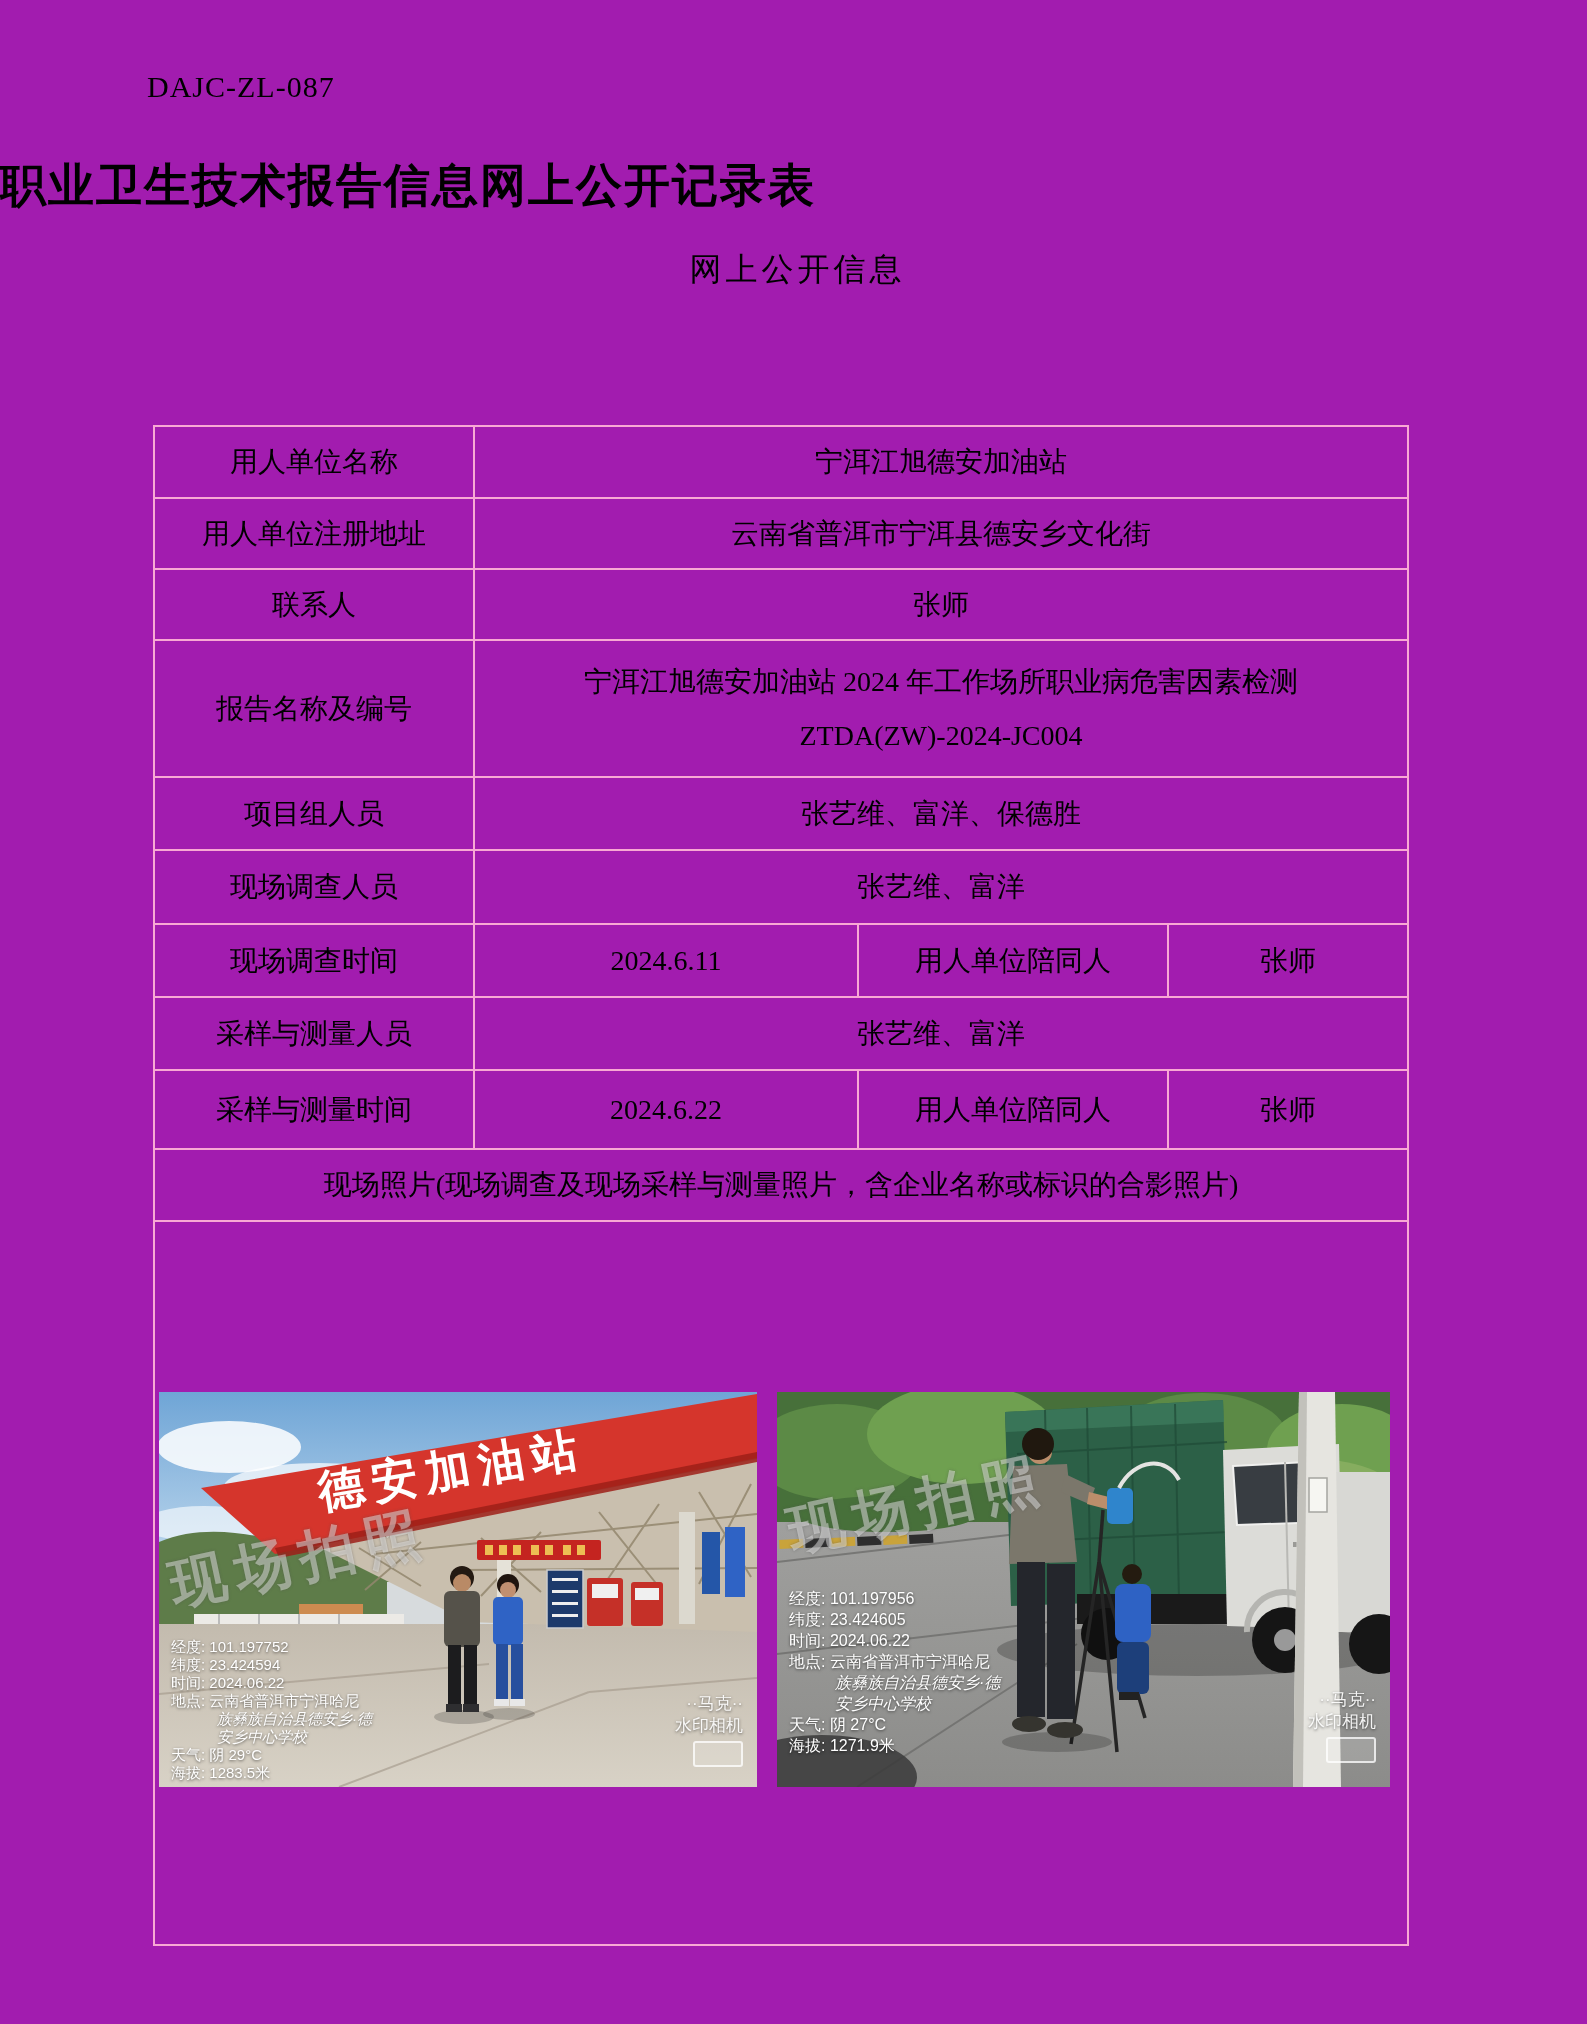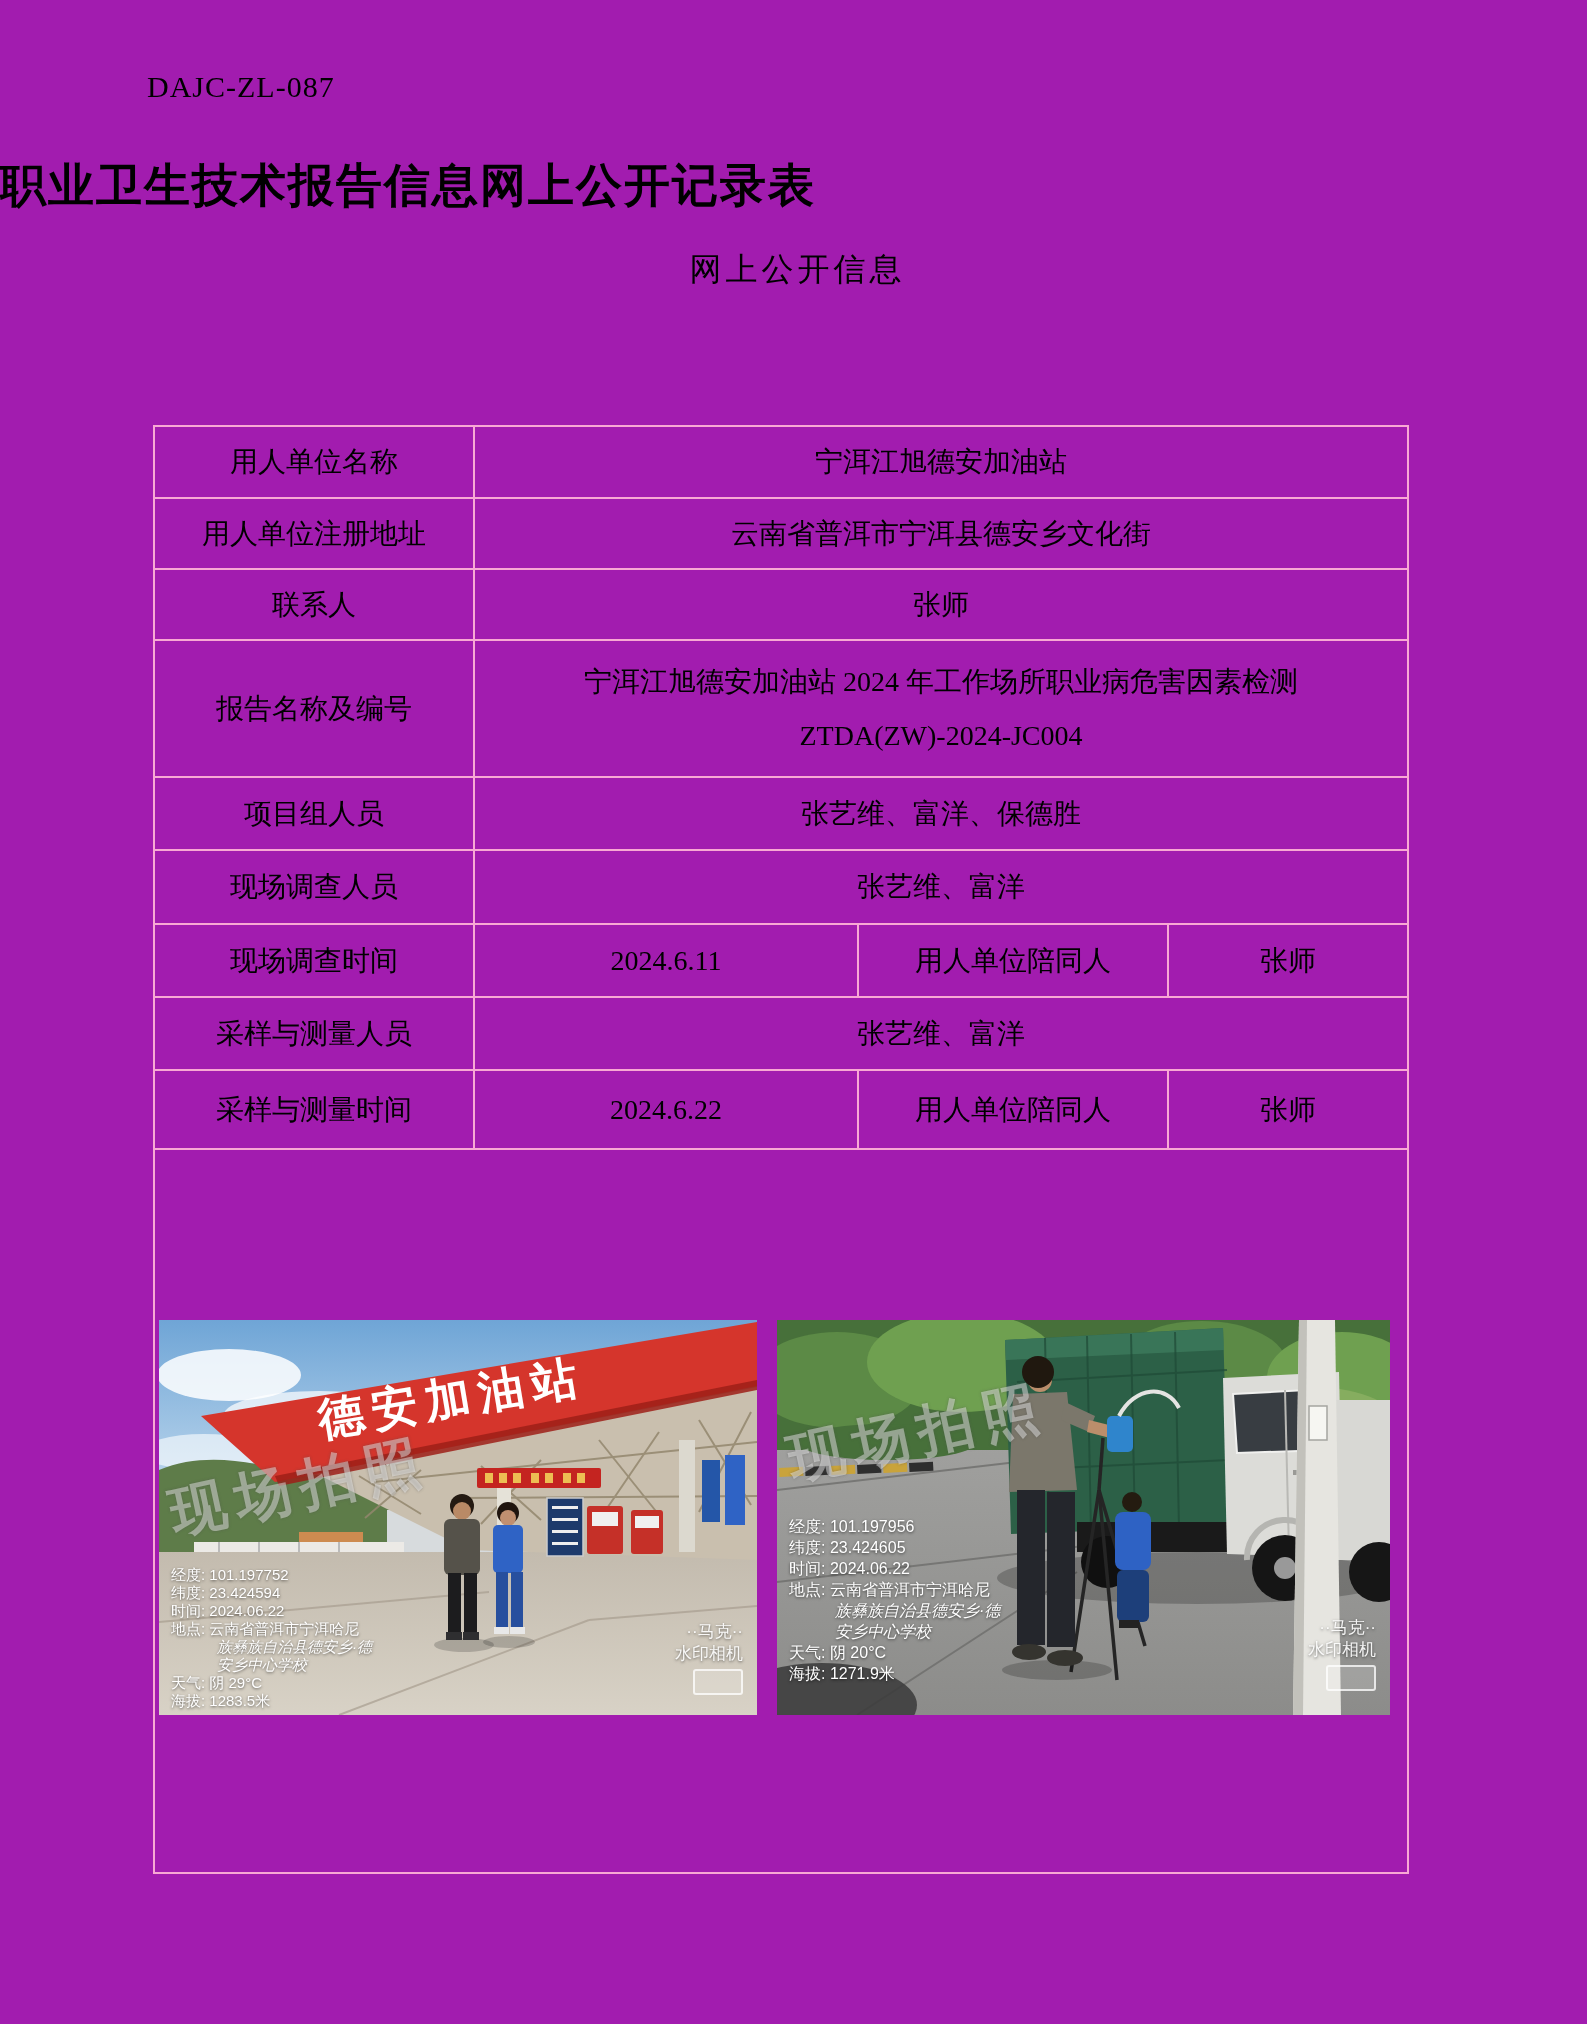--- a/index.html
+++ b/index.html
@@ -142,20 +142,23 @@
     </tr>
     <tr>
       <td class="h71">采样与测量人员</td>
       <td class="h71" colspan="3">张艺维、富洋</td>
     </tr>
     <tr>
       <td class="h77">采样与测量时间</td>
       <td class="h77">2024.6.22</td>
       <td class="h77">用人单位陪同人</td>
       <td class="h77">张师</td>
+    </tr>
+    <tr>
+      <td class="caption-cell" colspan="4">现场照片(现场调查及现场采样与测量照片，含企业名称或标识的合影照片)</td>
     </tr>
     <tr>
       <td class="photos-cell" colspan="4">
         <div class="photo-strip">
 
           <div class="photo photo-left" style="width:598px;height:395px;">
             <svg viewBox="0 0 598 395" width="598" height="395" preserveAspectRatio="none">
               <defs>
                 <linearGradient id="skyL" x1="0" y1="0" x2="0" y2="1">
                   <stop offset="0" stop-color="#6fa5d6"></stop>
@@ -376,21 +379,21 @@
               </g>
             </svg>
             <div class="wm-diag">现场拍照</div>
             <div class="wm-meta">
               <div>经度: 101.197956</div>
               <div>纬度: 23.424605</div>
               <div>时间: 2024.06.22</div>
               <div>地点: 云南省普洱市宁洱哈尼</div>
               <div class="indent">族彝族自治县德安乡·德</div>
               <div class="indent">安乡中心学校</div>
-              <div>天气: 阴 20°C</div>
+              <div>天气: 阴 27°C</div>
               <div>海拔: 1271.9米</div>
             </div>
             <div class="wm-brand">
               <div>··马克··</div>
               <div>水印相机</div>
               <div class="wm-badge"></div>
             </div>
           </div>
 
         </div>

